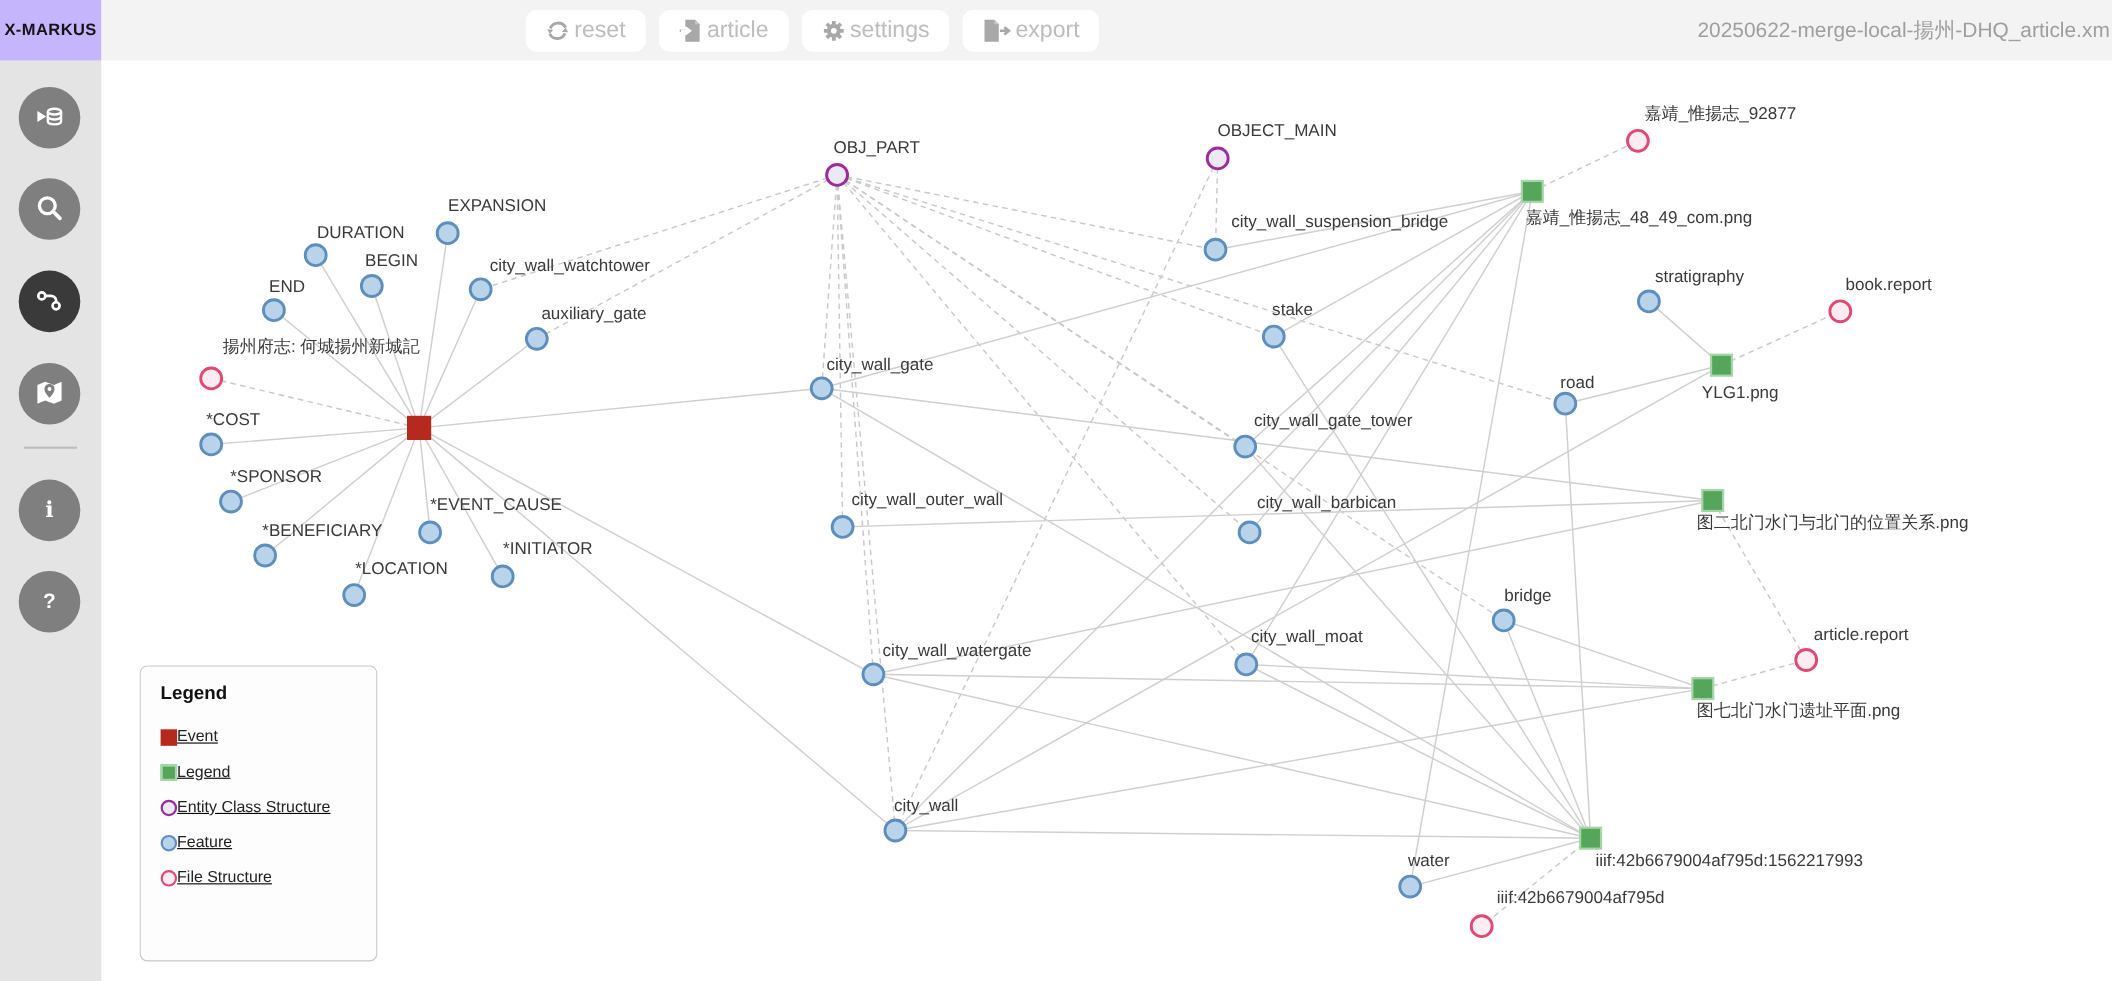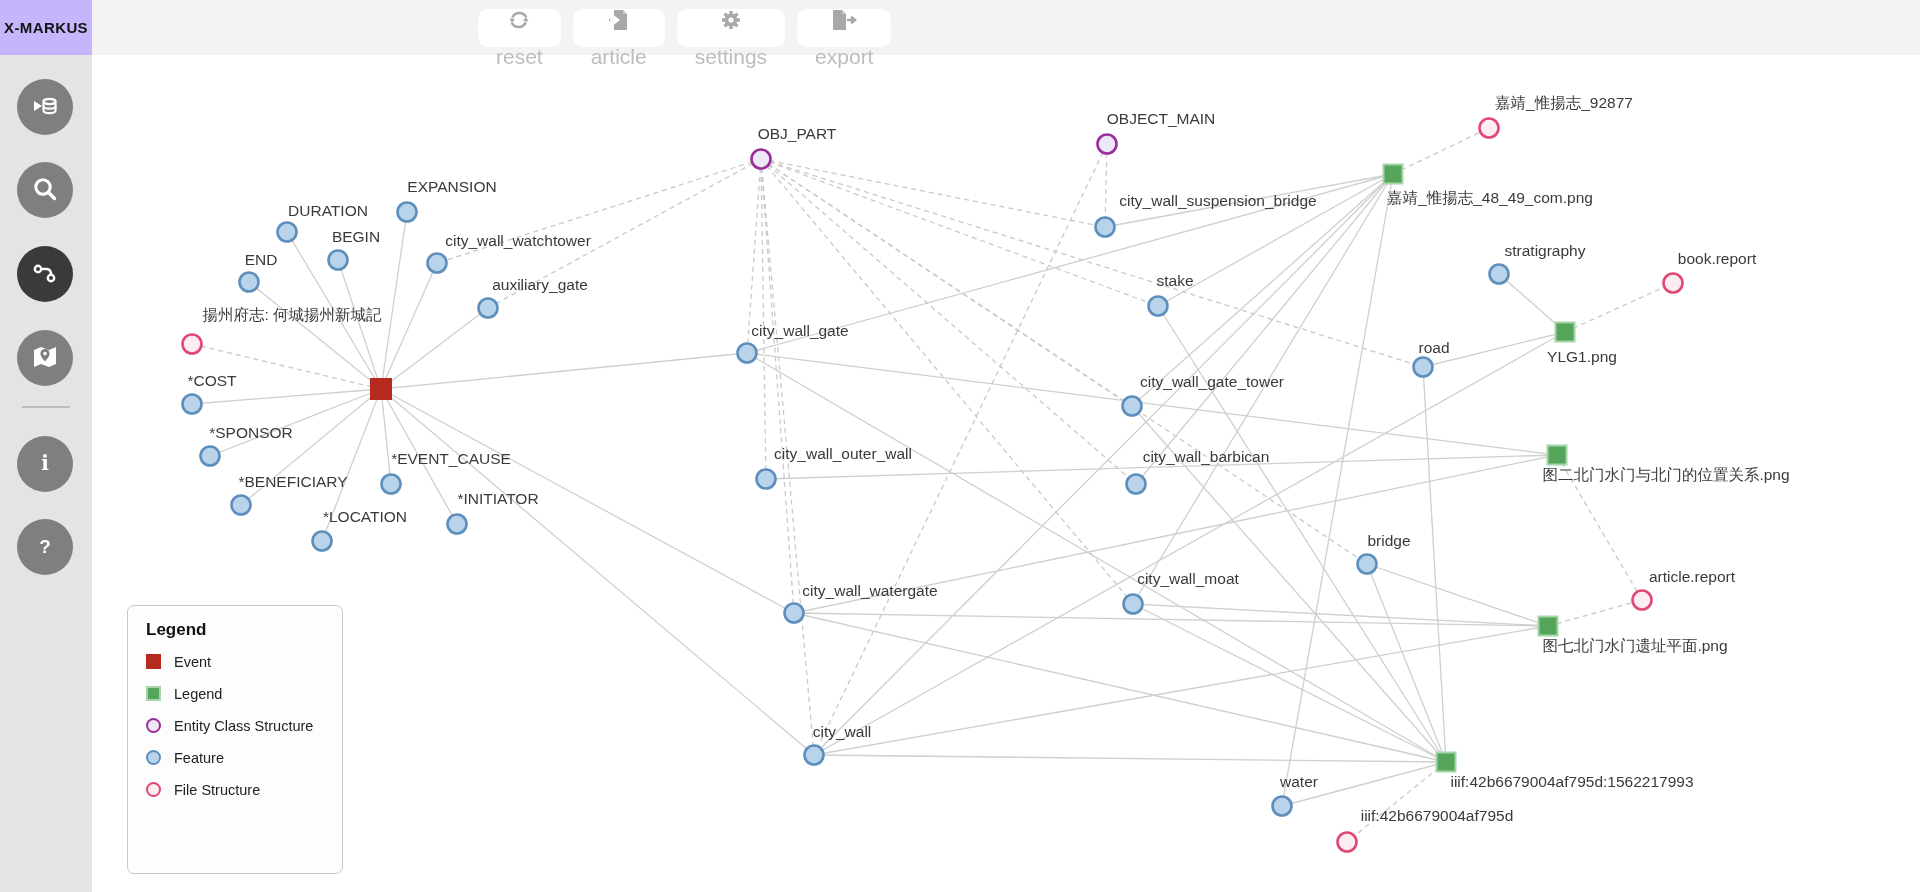--- a/index.html
+++ b/index.html
@@ -16,39 +16,39 @@
 
   
   .topbar{position:absolute;left:0;top:0;width:1920px;height:55px;background:#f3f3f3;z-index:2;}
   .brand{position:absolute;left:0;top:0;width:92px;height:55px;background:#c4b5fd;
     display:flex;align-items:center;justify-content:center;font-size:15px;font-weight:700;
     letter-spacing:.4px;color:#141414;z-index:3;}
   .page-title{position:absolute;left:113px;top:0;height:55px;display:flex;align-items:center;
     font-size:27px;font-weight:700;color:#8c8c8c;}
   .toolbar{position:absolute;left:478px;top:9px;display:flex;gap:12px;}
   .tbtn{height:38px;background:#ffffff;border:none;border-radius:10px;display:flex;
-    align-items:center;gap:14px;padding:0 18px;font-size:21px;color:#bdbdbd;
-    font-family:"Liberation Sans",sans-serif;cursor:pointer;flex-direction:column;}
+    align-items:center;gap:4px;padding:0 18px;font-size:21px;color:#bdbdbd;
+    font-family:"Liberation Sans",sans-serif;cursor:pointer;}
   .tbtn svg{display:block;}
   .filename{position:absolute;right:2px;top:0;height:55px;display:flex;align-items:center;
     font-size:19px;color:#9e9e9e;white-space:nowrap;}
 
   
   .sidebar{position:absolute;left:0;top:55px;width:92px;height:837px;background:#e4e4e4;z-index:2;
     display:flex;flex-direction:column;align-items:center;}
   .sbtn{width:56px;height:56px;border-radius:50%;background:#7f7f7f;border:none;
     display:flex;align-items:center;justify-content:center;cursor:pointer;position:absolute;left:17px;}
   .sbtn.active{background:#3a3a3a;}
   .sdivider{position:absolute;left:22px;width:48px;height:0;border-top:2px solid #bdbdbd;}
 
   
   .legend{position:absolute;left:127px;top:605px;width:216px;height:269px;background:#fdfdfd;
     border:1px solid #c9c9c9;border-radius:7px;z-index:2;box-sizing:border-box;padding:14px 18px;}
   .legend-title{font-size:17px;font-weight:700;color:#111;margin-bottom:14px;}
-  .legend-row{display:flex;gap:13px;height:32px;}
+  .legend-row{display:flex;align-items:center;height:32px;text-decoration:underline;}
   .legend-row .lbl{font-size:14.5px;color:#222;}
   .sw{width:15px;height:15px;box-sizing:border-box;flex:0 0 auto;}
   .sw.event{background:#b5291f;}
   .sw.image{background:#55a55b;border:2px solid #a5d5a8;}
   .sw.class{border-radius:50%;background:#ece8f6;border:2.5px solid #9b2d9b;}
   .sw.feature{border-radius:50%;background:#b9d4ea;border:2.5px solid #5e8fbc;}
   .sw.file{border-radius:50%;background:#fdedf2;border:2.5px solid #e04a72;}
 </style>
 </head>
 <body>
@@ -240,20 +240,21 @@
       <span>
           <svg width="26" height="22" viewBox="0 0 26 22">
             <path d="M2 1 h9 l4 4 v16 h-13 z" fill="#a8a8a8"></path>
             <path d="M11 1 v4 h4 z" fill="#c9c9c9"></path>
             <path d="M16 11 h7 M20 7.7 l4.2 3.3 -4.2 3.3" stroke="#a8a8a8" stroke-width="2.4" fill="none"></path>
           </svg>
         </span>
       <span>export</span>
     </button>
   </div>
+  <div class="filename">20250622-merge-local-揚州-DHQ_article.xm</div>
 </div>
 
 <div class="brand">X-MARKUS</div>
 
 <div class="sidebar">
   <button class="sbtn" style="top:24px">
     <span><svg width="28" height="28" viewBox="0 0 28 28">
           <polygon points="3,9 11,14 3,19" fill="#ffffff"></polygon>
           <g stroke="#ffffff" stroke-width="2.2" fill="none">
             <ellipse cx="18.5" cy="9.5" rx="6" ry="2.6"></ellipse>

